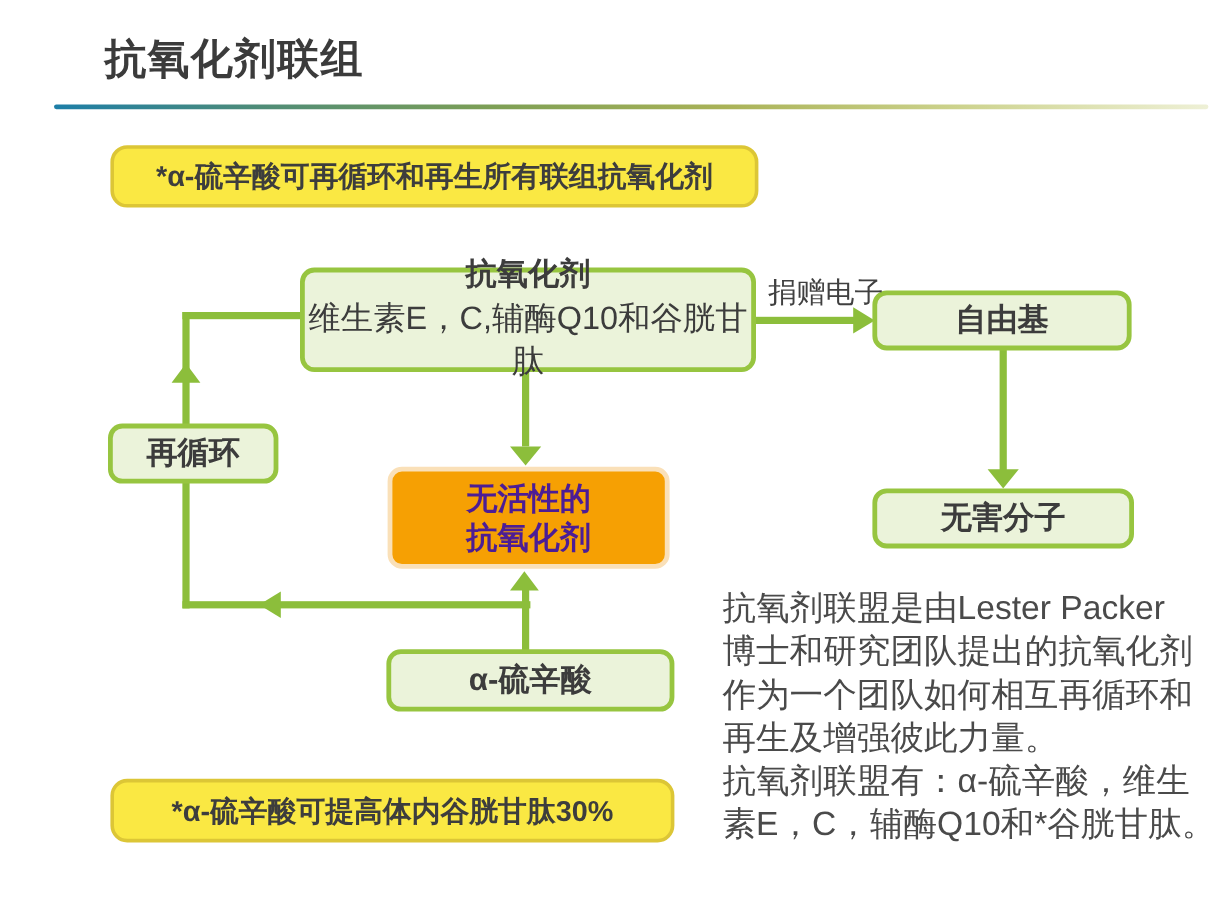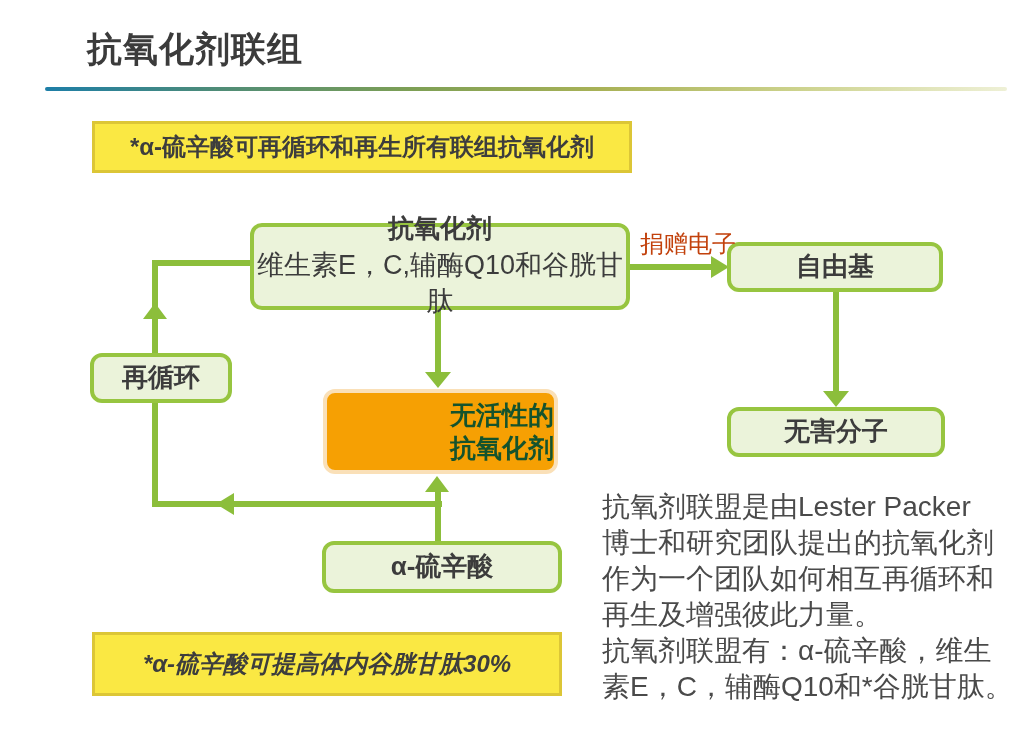--- a/index.html
+++ b/index.html
@@ -18,41 +18,40 @@
     left:45px;top:87px;width:962px;height:4px;border-radius:2px;
     background:linear-gradient(90deg,#1d7ea7 0%,#4f8c77 18%,#7d9f55 38%,#a9b257 58%,#ccd28c 78%,#eef0d6 100%);
   }
   
   .node{
     display:flex;align-items:center;justify-content:center;flex-direction:column;
     box-sizing:border-box;border-radius:12px;z-index:2;color:#3c3c3c;text-align:center;
   }
   .green-node{background:#EBF3DA;border:4px solid #97C540;}
   .yellow-note{
-    background:#FAE843;border:3px solid #DCC636;border-radius:0;
+    background:#FAE843;border:3px solid #DCC636;border-radius:14px;
     font-size:24px;font-weight:700;color:#3d3d3d;
   }
   .node-label{font-size:26px;font-weight:700;line-height:1.15;}
   .node-sub{font-size:27px;font-weight:500;margin-top:4px;}
   #note-top{left:92px;top:121px;width:540px;height:52px;}
   #node-antioxidants{left:250px;top:223px;width:380px;height:87px;}
   #node-free-radical{left:727px;top:242px;width:216px;height:50px;}
   #node-harmless{left:727px;top:407px;width:218px;height:50px;}
   #node-recycle{left:90px;top:353px;width:142px;height:50px;}
   #node-ala{left:322px;top:541px;width:240px;height:52px;}
   #node-inactive{
     left:323px;top:389px;width:235px;height:85px;
     background:#F6A003;border:4px solid #FAE0B8;border-radius:12px;
-    color:#14532d;
-    align-items:flex-end;
+    color:#4c1d95;
   }
   #node-inactive .node-label{line-height:33px;}
-  #note-bottom{left:92px;top:632px;width:470px;height:64px;font-style:italic;}
+  #note-bottom{left:92px;top:649px;width:470px;height:53px;}
   
-  #donate-label{left:640px;top:228px;font-size:24px;font-weight:500;color:#c2410c;z-index:3;}
+  #donate-label{left:640px;top:228px;font-size:24px;font-weight:500;color:#404040;z-index:3;}
   
   .line{background:#8CBE3B;z-index:1;}
   .tri{width:0;height:0;z-index:1;}
   .tri-up{border-left:12px solid transparent;border-right:12px solid transparent;border-bottom:16px solid #8CBE3B;}
   .tri-down{border-left:13px solid transparent;border-right:13px solid transparent;border-top:16px solid #8CBE3B;}
   .tri-left{border-top:11px solid transparent;border-bottom:11px solid transparent;border-right:18px solid #8CBE3B;}
   .tri-right{border-top:11px solid transparent;border-bottom:11px solid transparent;border-left:18px solid #8CBE3B;}
   #ln-top-h{left:152px;top:260px;width:102px;height:6px;}
   #ln-top-v{left:152px;top:260px;width:6px;height:95px;}
   #ar-recycle-up{left:143px;top:303px;}

